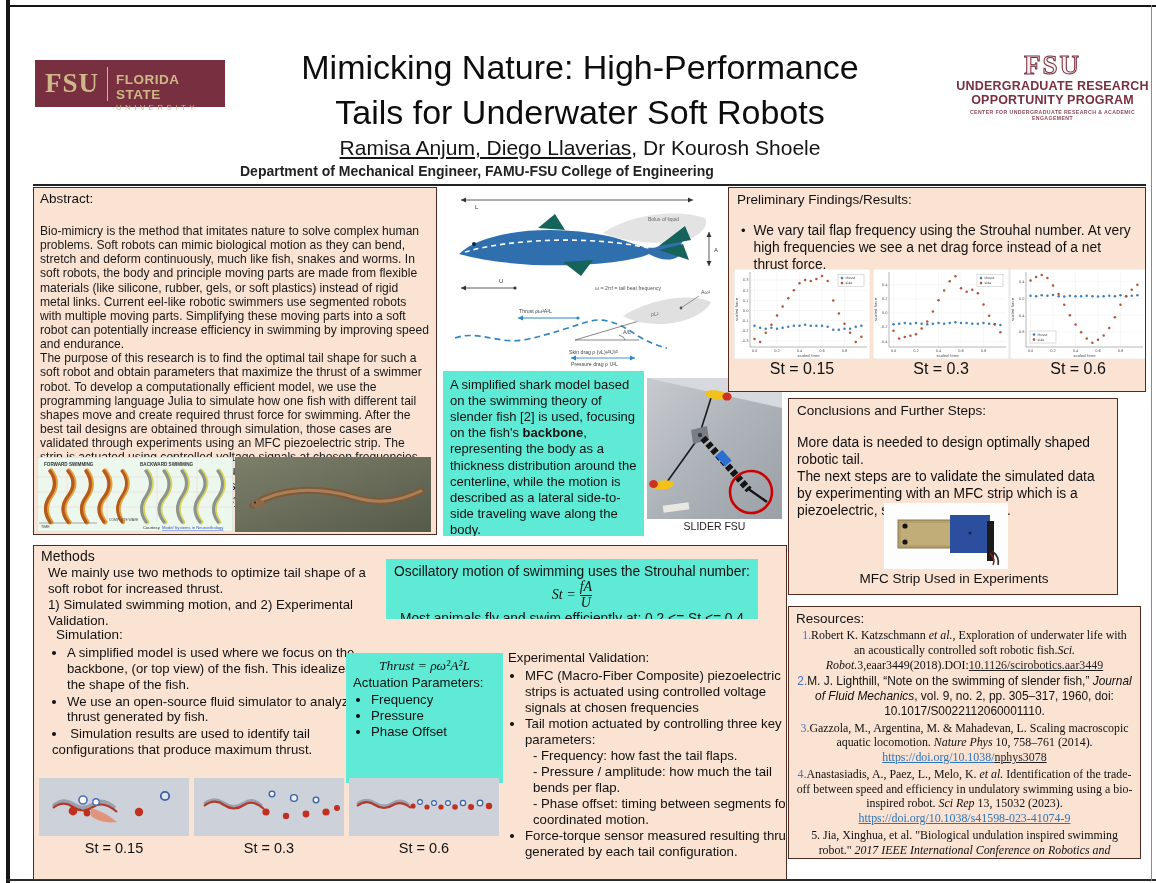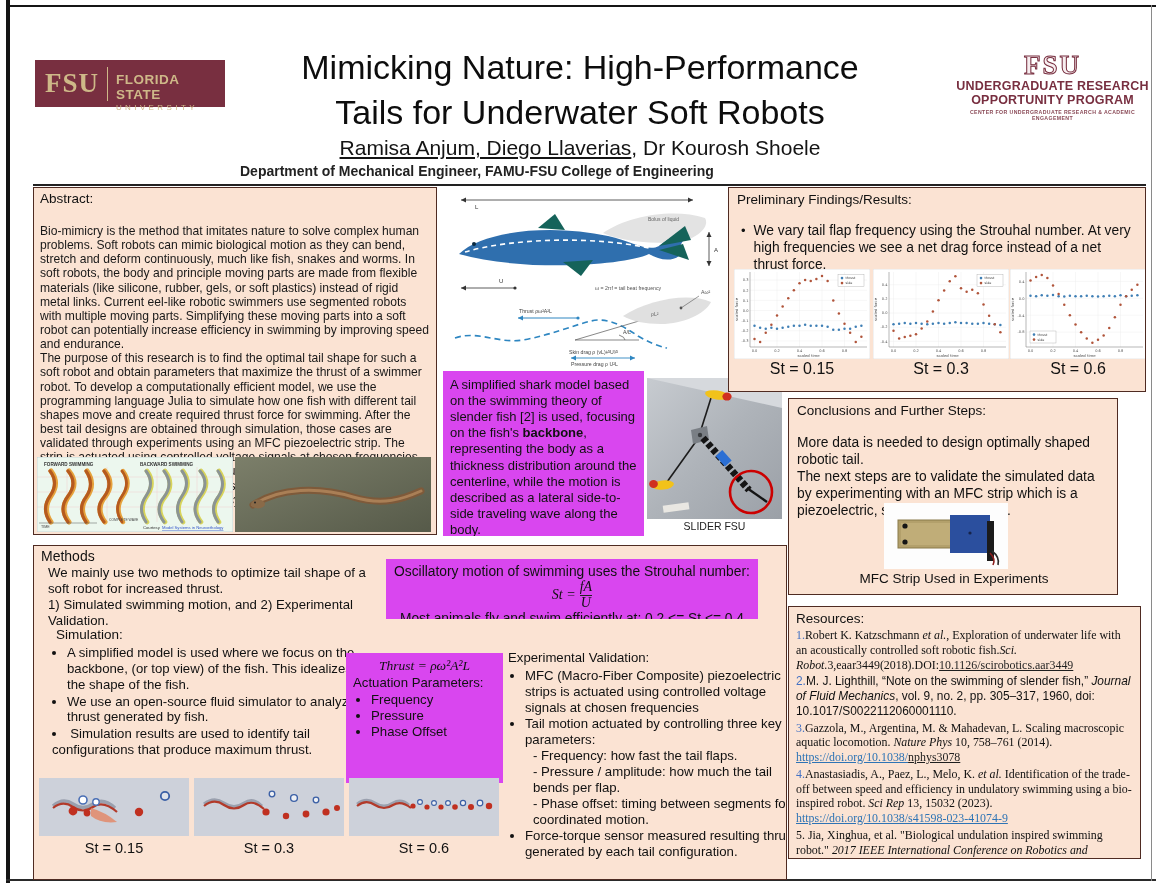--- a/index.html
+++ b/index.html
@@ -27,21 +27,21 @@
   .department { position:absolute; left:240px; top:163px; width:680px; font-size:14px; font-weight:bold; color:#222; }
 
   .urop-logo { position:absolute; left:955px; top:52px; width:195px; text-align:center; color:#782F40; }
   .urop-acronym { font-size:27px; font-weight:bold; letter-spacing:2px; color:#9a3b50; font-family:"Liberation Serif", serif;
                   text-shadow:0 0 0 #782F40; -webkit-text-stroke:1px #782F40; color:#f7eef0; line-height:1; }
   .urop-line1, .urop-line2 { font-size:12.5px; font-weight:bold; line-height:1.15; letter-spacing:0.2px; }
   .urop-line3 { font-size:5.2px; font-weight:bold; letter-spacing:0.4px; margin-top:1px; color:#8a4a57; }
 
   
   .pbox { position:absolute; background:#fbe3d3; border:1.6px solid #4f2b22; overflow:hidden; }
-  .bluebox { position:absolute; background:#d946ef; overflow:hidden; }
+  .bluebox { position:absolute; background:#5eead4; overflow:hidden; }
   .box-title { font-size:13.5px; color:#111; }
 
   
   #abstract-box { left:33px; top:187px; width:404px; height:348px; padding:3px 6px; }
   #abstract-body { font-size:12.1px; line-height:1.17; margin-top:18px; white-space:pre-line; color:#181818; }
   .abs-figs { position:absolute; left:3px; top:269px; width:396px; height:75px; display:flex; gap:2px; }
 
   
   #shark-fig { position:absolute; left:443px; top:188px; width:284px; height:181px; background:#fff; }
 
@@ -61,21 +61,21 @@
   .st-label-row span { position:absolute; top:172px; font-size:16px; color:#111; width:136px; text-align:center; }
 
   
   #conclusions-box { left:788px; top:398px; width:330px; height:197px; padding:4px 8px; }
   #conclusions-body { margin-top:16px; font-size:13.8px; line-height:1.24; white-space:pre-line; }
   #mfc-photo { position:absolute; left:95px; top:104px; width:124px; height:66px; background:#fdfdfd; }
   #mfc-caption { position:absolute; left:0; top:172px; width:330px; text-align:center; font-size:13.5px; }
 
   
   #resources-box { left:788px; top:606px; width:353px; height:253px; padding:4px 7px; }
-  .ref { font-size:11.9px; line-height:1.24; margin-top:2px; white-space:pre-line; color:#101010; }
+  .ref { font-size:11.9px; line-height:1.24; margin-top:2px; white-space:pre-line; color:#101010;text-align:center; }
   .ref.serif { font-family:"Liberation Serif", serif; }
   .ref.sans { font-family:"Liberation Sans", sans-serif; }
   .ref .it { font-style:italic; }
   .ref .refnum { color:#4472c4; }
   .reflink { color:#2e74b5; text-decoration:underline; cursor:pointer; }
   .reflink.dark { color:#1f1f1f; }
 
   
   #methods-box { left:33px; top:545px; width:754px; height:335px; padding:0; }
   #methods-title { position:absolute; left:7px; top:2px; font-size:14px; }

